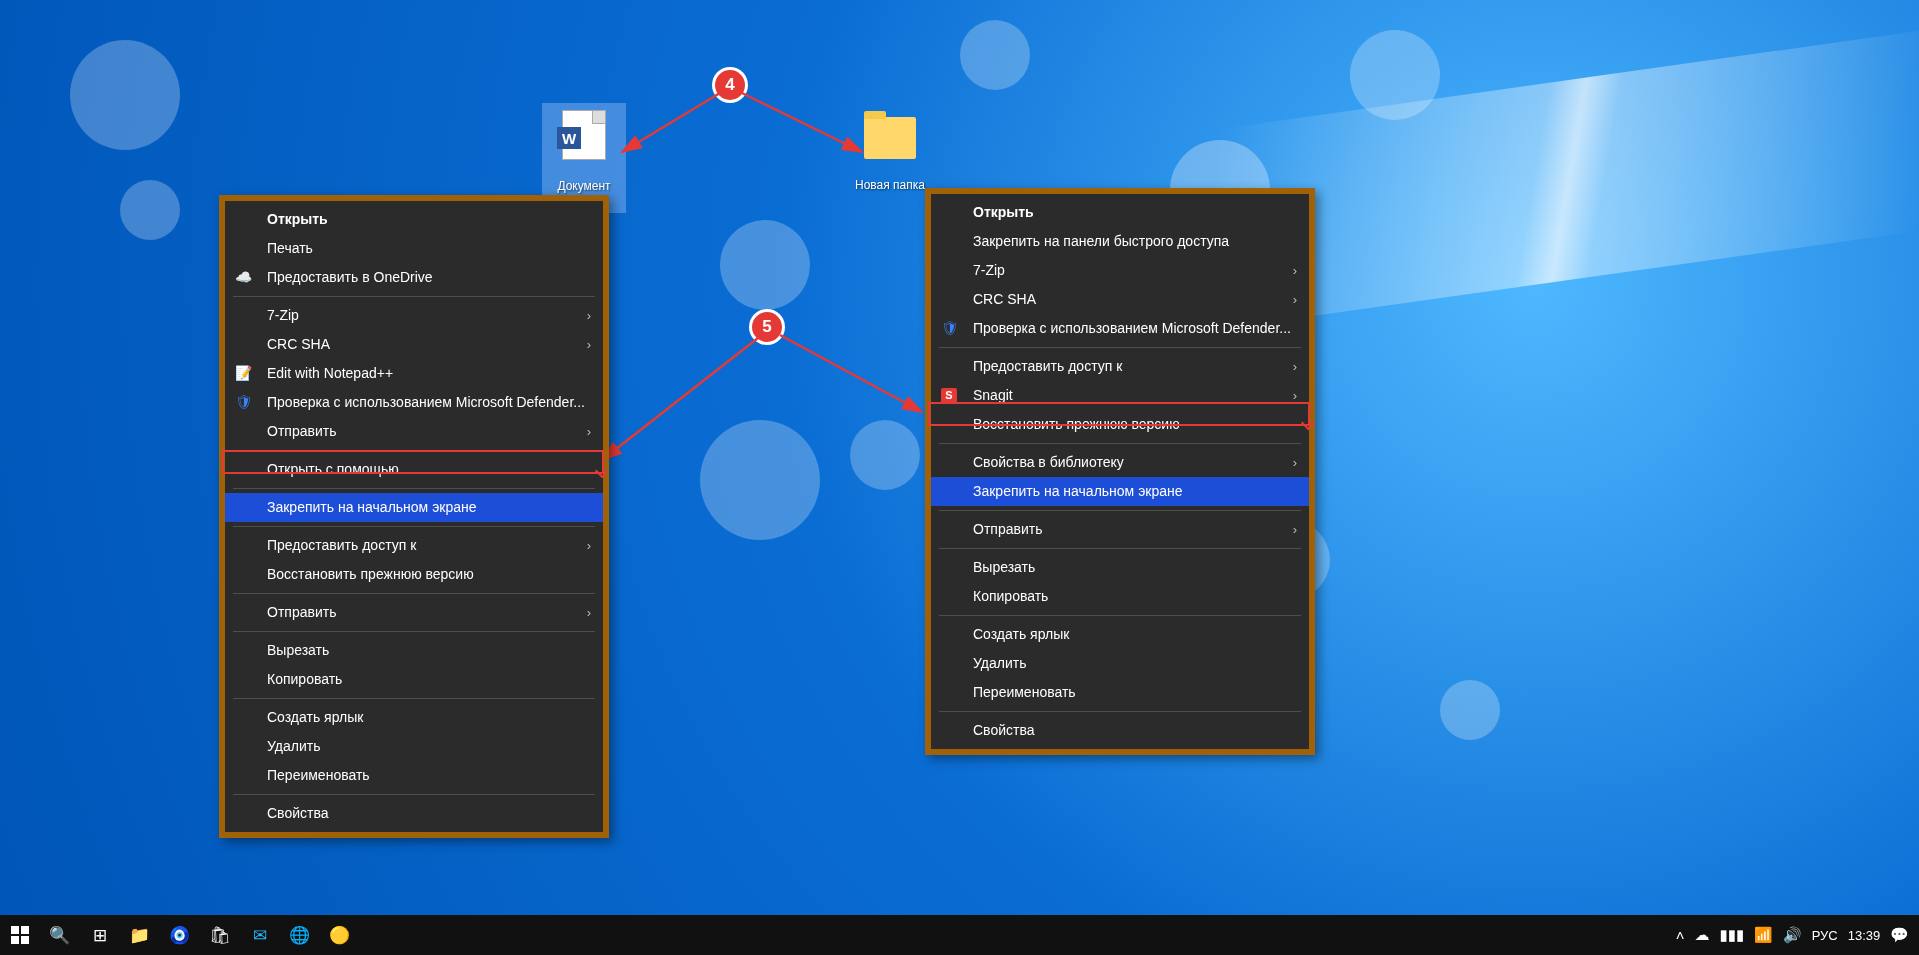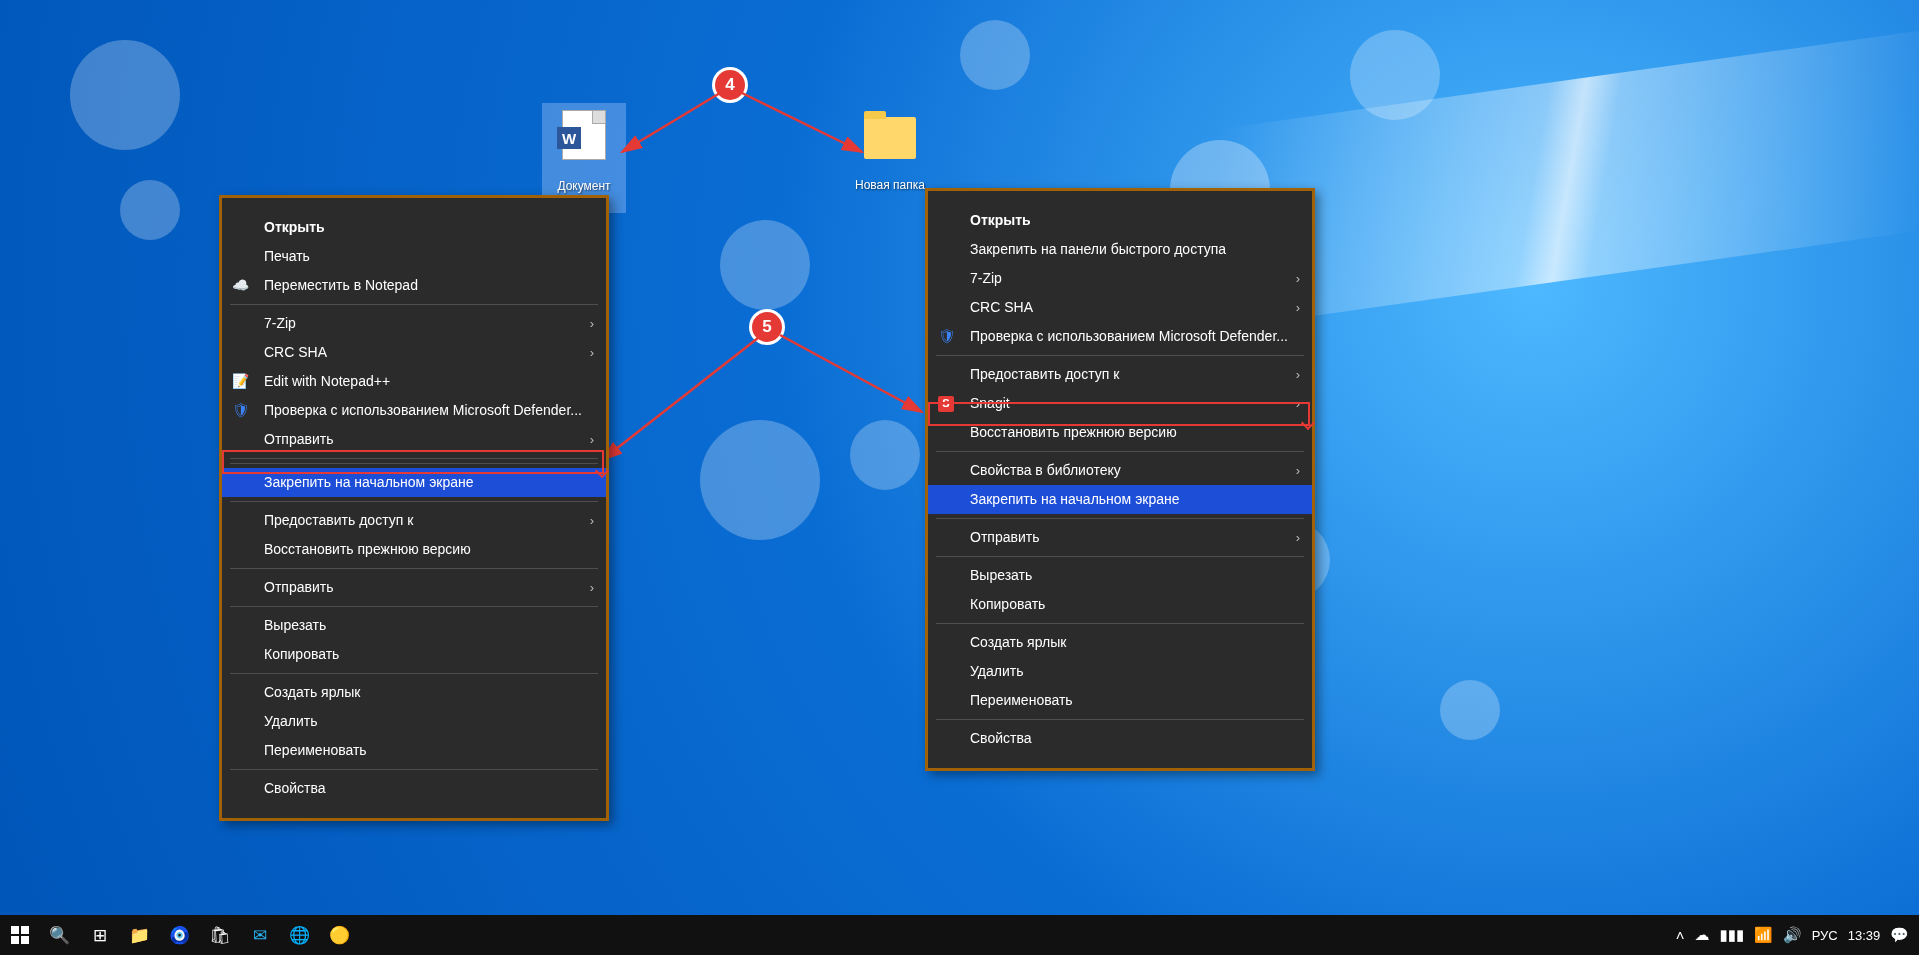--- a/index.html
+++ b/index.html
@@ -34,22 +34,22 @@
 .word-doc { top: 103px; left: 542px; background: rgba(180,210,255,0.35); padding: 6px 0 4px; }
 .word-glyph { background: #fff; border: 1px solid #aaa; position: relative; width: 44px; height: 50px; }
 .word-glyph::before { content:""; position:absolute; top:0; right:0; width:12px; height:12px; background:#ddd; border-left:1px solid #aaa; border-bottom:1px solid #aaa; }
 .word-glyph::after { content:"W"; position:absolute; left:-6px; top:16px; width:24px; height:22px; background:#2b579a; color:#fff; font-weight:bold; font-size:15px; display:flex; align-items:center; justify-content:center; }
 .folder { top: 108px; left: 848px; }
 .folder-glyph { width: 52px; height: 42px; background:#ffd76a; border-radius:2px; position:relative; margin-top:8px; }
 .folder-glyph::before { content:""; position:absolute; top:-6px; left:0; width:22px; height:8px; background:#f5c94a; border-radius:2px 2px 0 0; }
 
 
 .context-menu {
-  position: absolute; background: #2b2b2b; border: 3px solid #a16207;
-  padding: 15px 0; font-size: 14px; color: #fff; box-shadow: 4px 4px 10px rgba(0,0,0,0.4);
+  position: absolute; background: #2b2b2b; border: 6px solid #a16207;
+  padding: 4px 0; font-size: 14px; color: #fff; box-shadow: 4px 4px 10px rgba(0,0,0,0.4);
 }
 .menu-left { top: 195px; left: 219px; width: 390px; }
 .menu-right { top: 188px; left: 925px; width: 390px; }
 .menu-item { display:flex; align-items:center; padding: 4px 14px 4px 42px; position:relative; cursor: default; line-height: 1.5; }
 .menu-item.bold span { font-weight: 600; }
 .menu-item.highlighted { background:#1d4ed8; }
 .menu-item .icon { position:absolute; left:10px; width:18px; height:18px; display:flex; align-items:center; justify-content:center; font-size:14px; }
 .arrow { position:absolute; right:12px; font-size:13px; color:#bbb; }
 .sep { height:1px; background:#4e4e4e; margin:4px 8px; }
 .redbox { position:absolute; border:2px solid #e53935; pointer-events:none; }
@@ -117,21 +117,21 @@
 
 <div class="context-menu menu-left">
   <div class="menu-item bold">
       <span>Открыть</span>
     </div>
   <div class="menu-item">
       <span>Печать</span>
     </div>
   <div class="menu-item">
     <span class="icon">☁️</span>
-    <span>Переместить в Notepad</span>
+    <span>Предоставить в OneDrive</span>
     </div>
   <div class="sep"></div>
   <div class="menu-item">
       <span>7-Zip</span>
       <span class="arrow">›</span>
     </div>
   <div class="menu-item">
       <span>CRC SHA</span>
       <span class="arrow">›</span>
     </div>
@@ -141,20 +141,23 @@
     </div>
   <div class="menu-item">
     <span class="icon" style="color:#3b82f6">🛡</span>
     <span>Проверка с использованием Microsoft Defender...</span>
     </div>
   <div class="menu-item">
       <span>Отправить</span>
       <span class="arrow">›</span>
     </div>
   <div class="sep"></div>
+  <div class="menu-item">
+      <span>Открыть с помощью...</span>
+    </div>
   <div class="sep"></div>
   <div class="menu-item highlighted">
       <span>Закрепить на начальном экране</span>
     </div>
   <div class="sep"></div>
   <div class="menu-item">
       <span>Предоставить доступ к</span>
       <span class="arrow">›</span>
     </div>
   <div class="menu-item">

